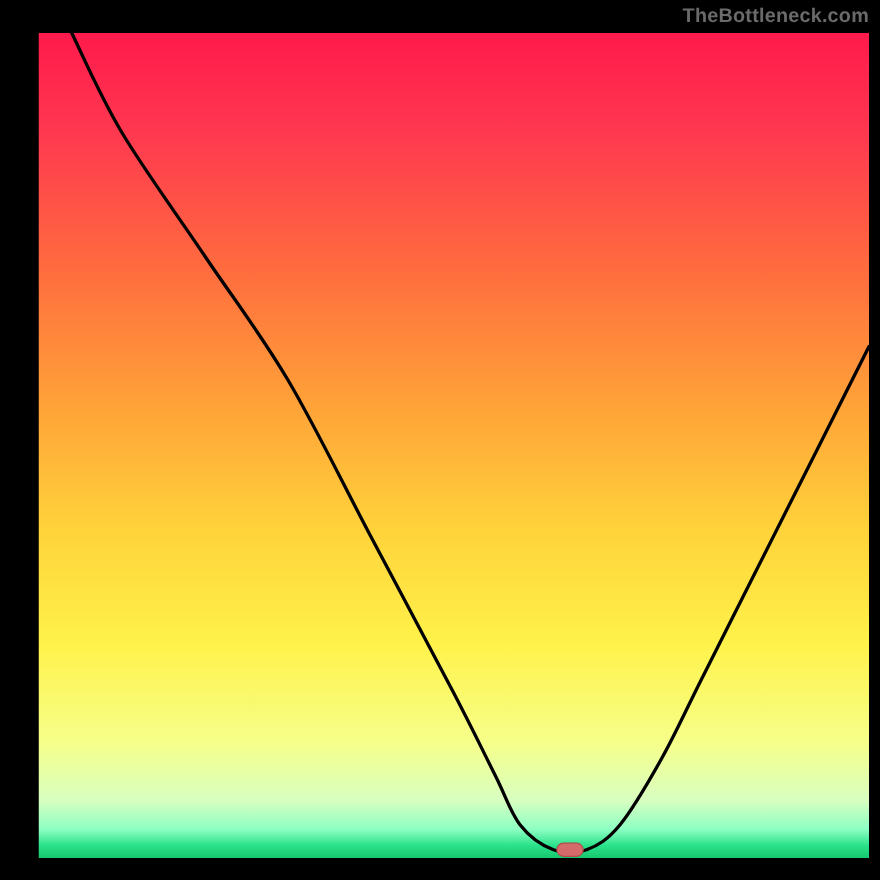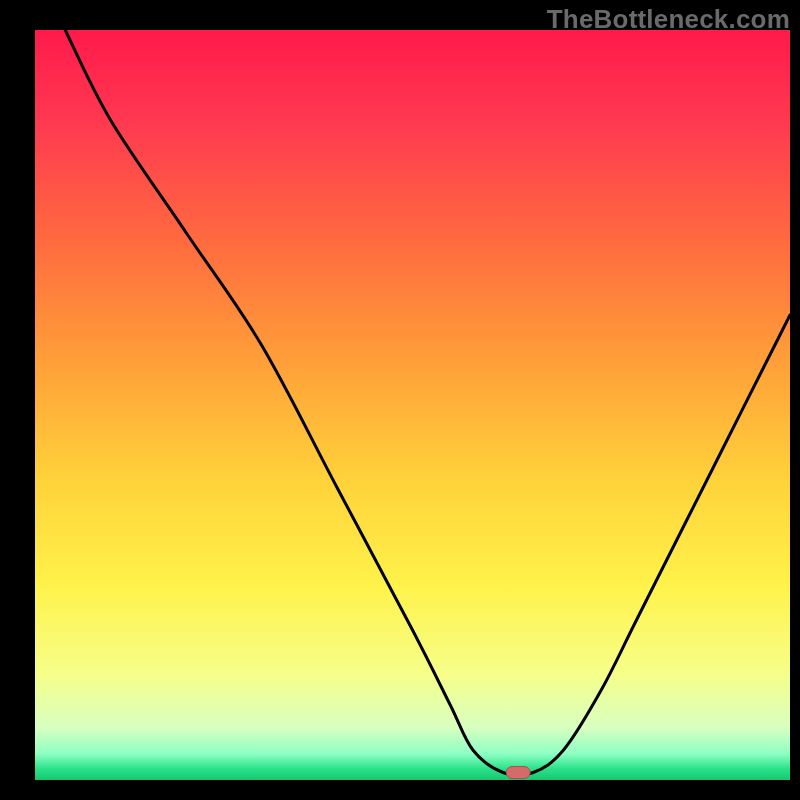--- a/index.html
+++ b/index.html
@@ -13,21 +13,21 @@
   .stage {
     position: relative;
     width: 800px;
     height: 800px;
   }
   .watermark {
     position: absolute;
     top: 4px;
     right: 10px;
     font-family: Arial, Helvetica, sans-serif;
-    font-size: 26px;
+    font-size: 18px;
     font-weight: 600;
     color: #6a6a6a;
     letter-spacing: 0.2px;
     user-select: none;
   }
   svg { display: block; }
 </style>
 </head>
 <body>
 

